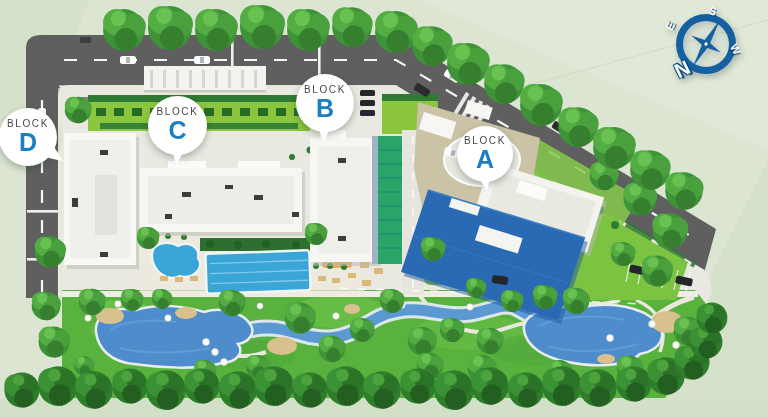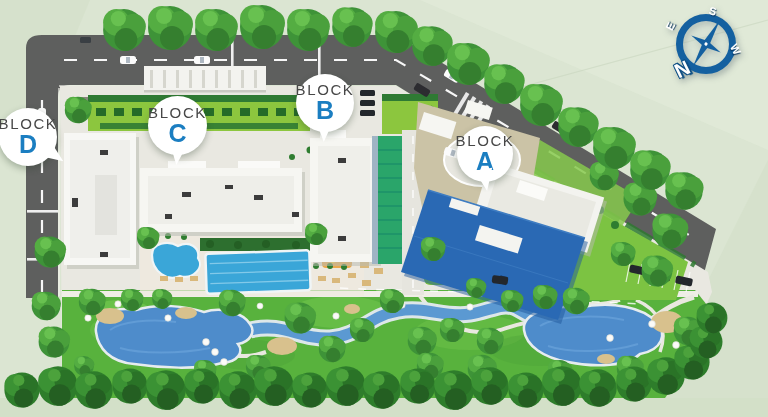--- a/index.html
+++ b/index.html
@@ -4,21 +4,21 @@
 <style>
   html,body{margin:0;padding:0;background:#dbe5d2;}
   .stage{position:relative;width:768px;height:417px;overflow:hidden;
          font-family:"Liberation Sans",sans-serif;background:#dbe5d2;}
   .stage svg{position:absolute;left:0;top:0;}
 
   
   .bubble{position:absolute;background:#fff;border-radius:50%;
           display:flex;flex-direction:column;align-items:center;justify-content:center;
           box-shadow:0 3px 7px rgba(40,60,40,.33);z-index:6;}
-  .bubble .word{font-size:15px;letter-spacing:1.6px;color:#474747;line-height:1;}
+  .bubble .word{font-size:10px;letter-spacing:1.6px;color:#474747;line-height:1;}
   .bubble .letter{font-size:25px;font-weight:bold;color:#1b7ec1;line-height:1.05;}
   .tail{position:absolute;width:0;height:0;border:9px solid transparent;
         border-top:22px solid #fff;z-index:5;}
   .bubble-d{left:-1px;top:108px;width:58px;height:58px;}
   .bubble-d .tail{right:-10px;top:34px;transform:rotate(-55deg);}
   .bubble-c{left:148px;top:96px;width:59px;height:59px;}
   .bubble-c .tail{left:20px;bottom:-19px;transform:rotate(6deg);}
   .bubble-b{left:296px;top:74px;width:58px;height:58px;}
   .bubble-b .tail{left:19px;bottom:-19px;transform:rotate(2deg);}
   .bubble-a{left:457px;top:126px;width:56px;height:56px;}

